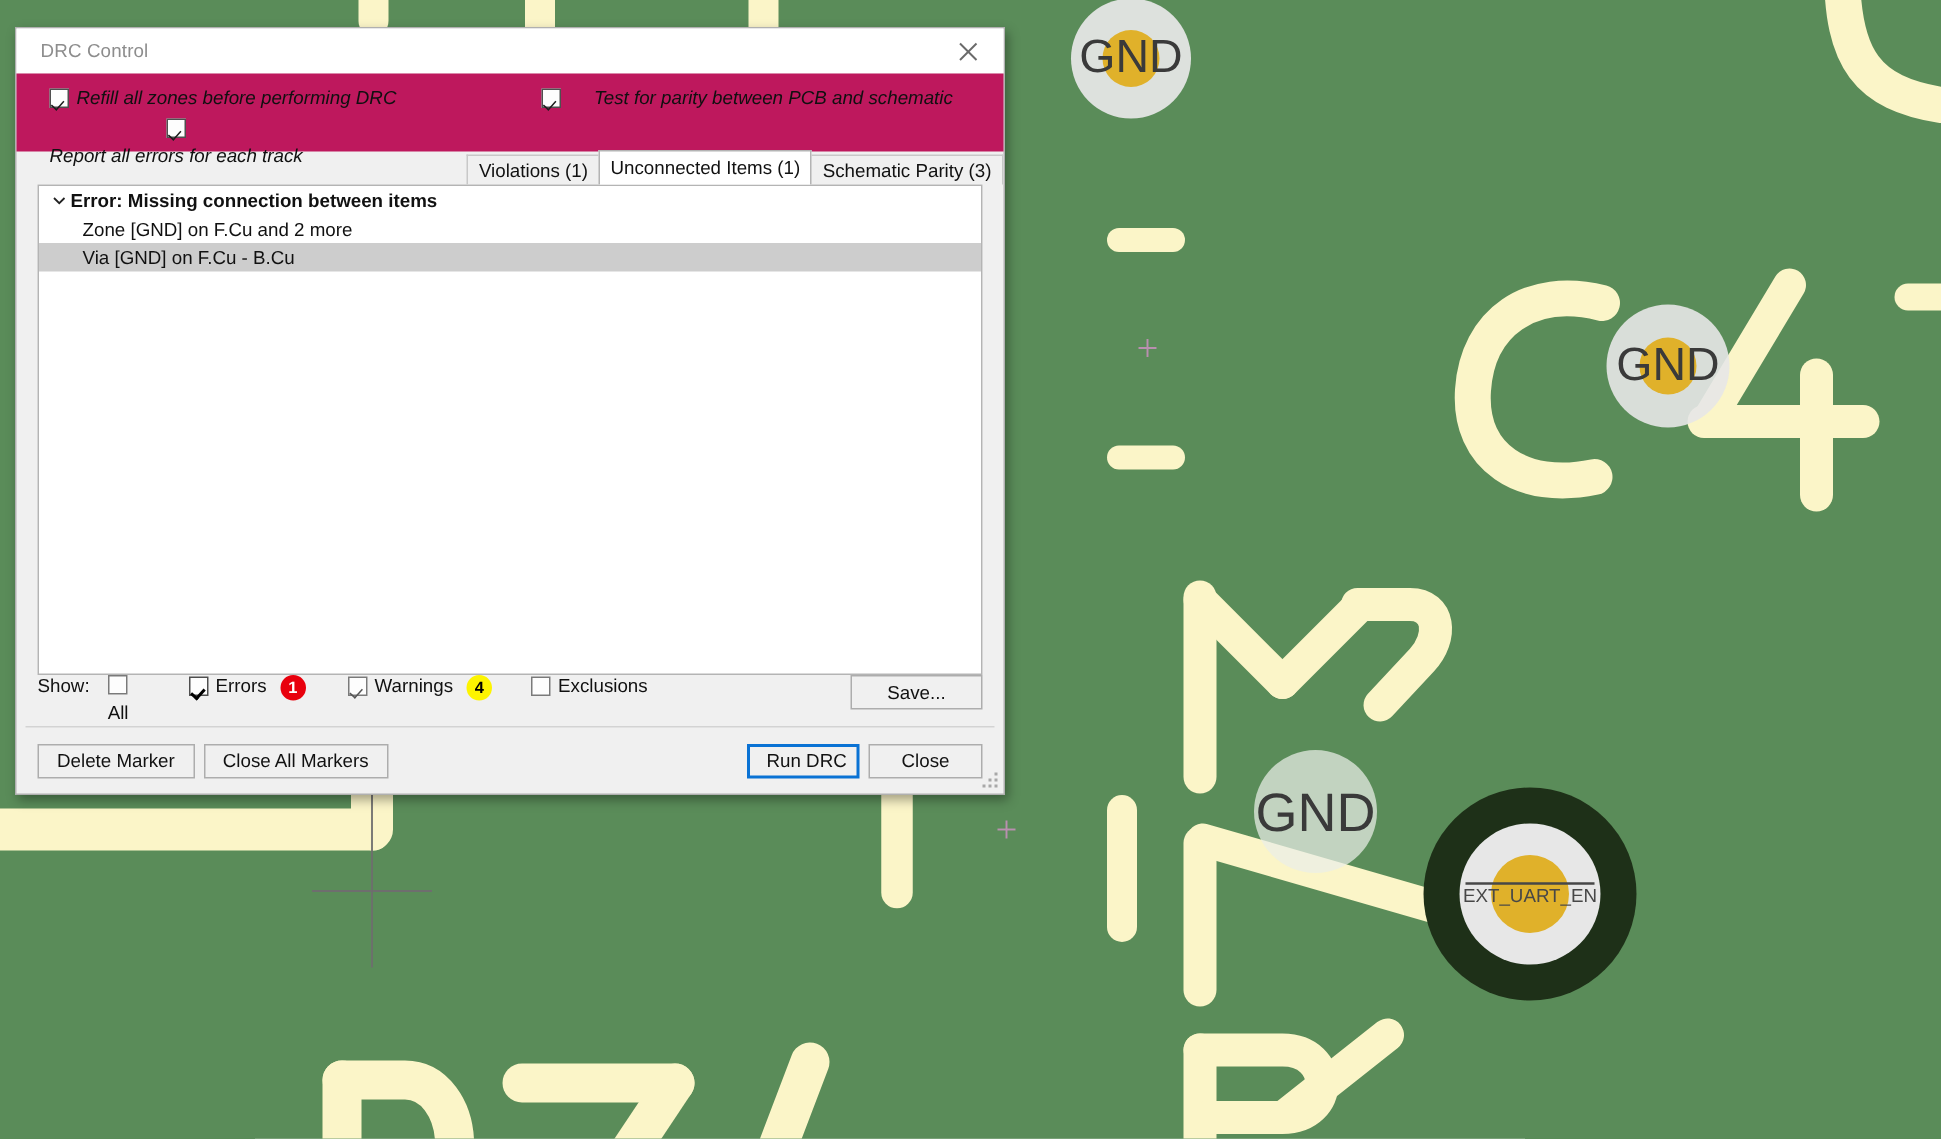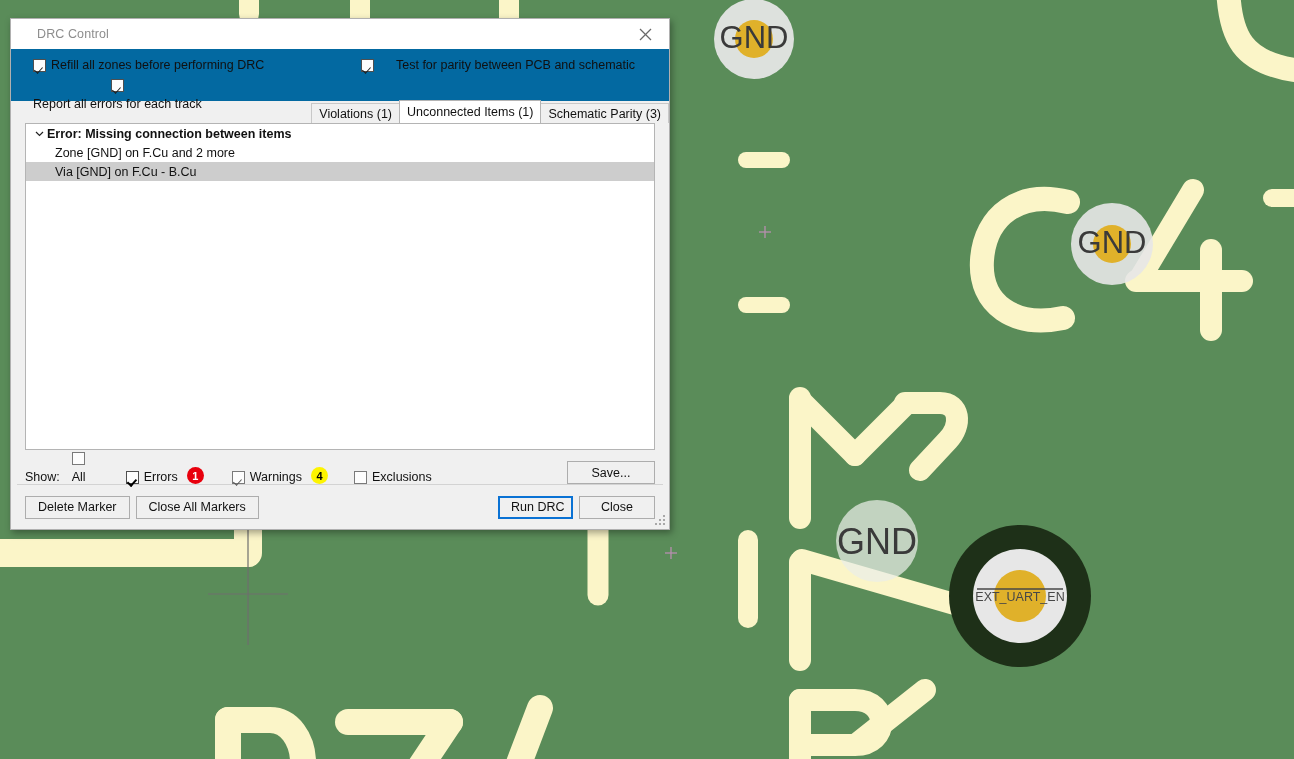--- a/index.html
+++ b/index.html
@@ -32,42 +32,43 @@
     font-size: 12.5px;
     color: #1a1a1a;
   }
 
   
   .titlebar {
     height: 30px;
     background: #ffffff;
     display: flex;
     align-items: center;
-    padding: 0 4px 0 26px;
+    padding: 0 4px 0 16px;
     flex: none;
   }
   .titlebar .title {
     font-size: 12.5px;
     color: #8d8d8d;
     letter-spacing: 0.1px;
     flex: 1;
   }
   .close-btn {
     width: 40px; height: 28px;
     display: flex; align-items: center; justify-content: center;
     cursor: pointer;
   }
   .close-btn svg { display:block; }
 
   
   .options {
-    background: #0369a1;
+    background: #be185d;
     padding: 8px 0 4px 0;
     position: relative;
     flex: none;
+    font-style: italic;
   }
   .opt-row {
     position: relative;
     height: 20px;
   }
   .cbx {
     display: inline-flex;
     align-items: center;
     gap: 5px;
     cursor: pointer;
@@ -160,21 +161,21 @@
     display: inline-flex;
     align-items: center; justify-content: center;
     cursor: pointer;
     flex: none;
   }
 
   
   .showrow {
     height: 34px;
     display: flex;
-    align-items: flex-end;
+    align-items: flex-start;
     padding: 0 14px;
     flex: none;
     position: relative;
   }
   .showlabel { font-size: 12.5px; color: #111; margin-right: 12px; }
   .badge {
     width: 17px; height: 17px;
     border-radius: 50%;
     font-size: 11px;
     font-weight: bold;

